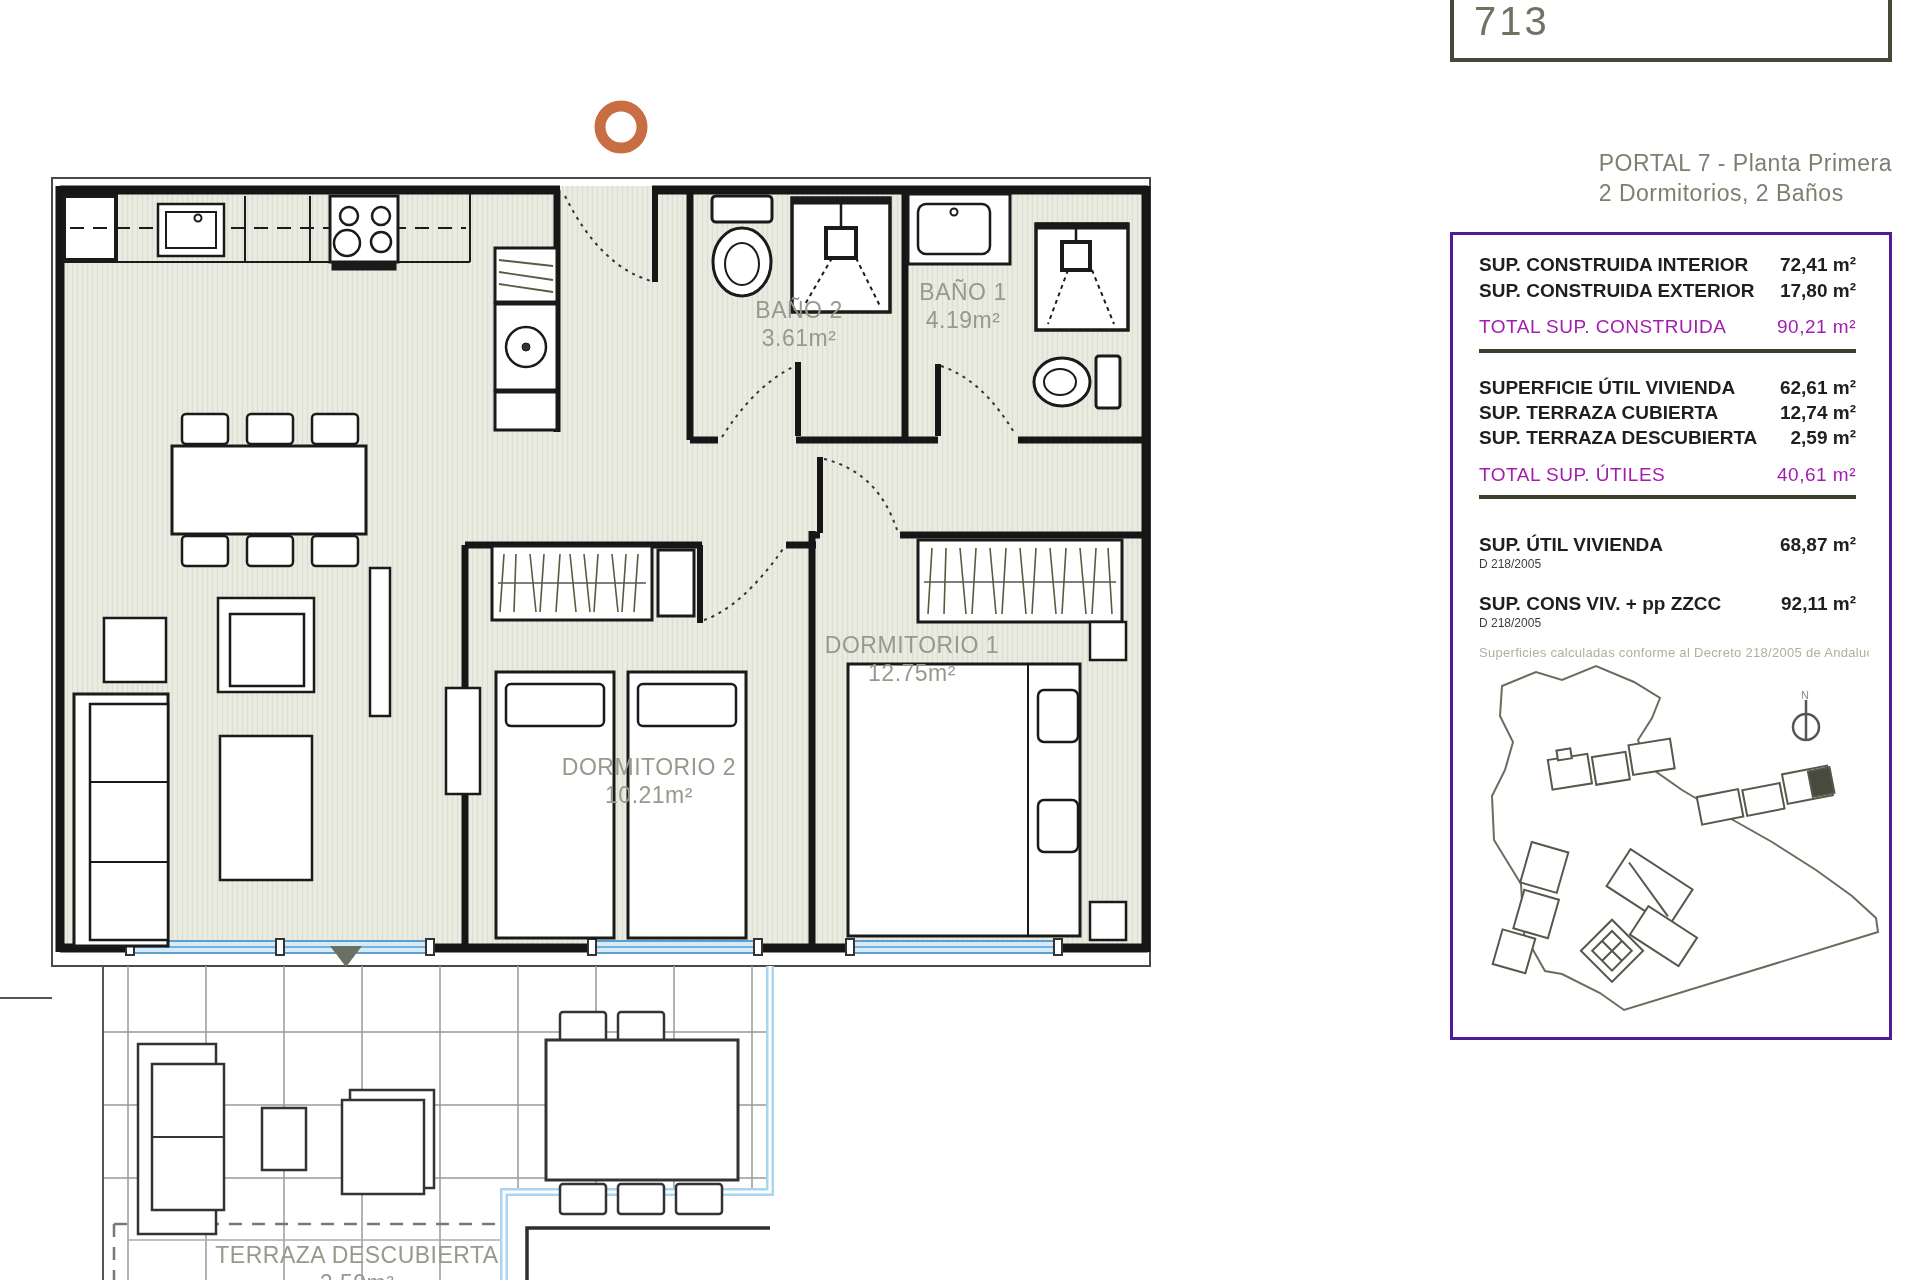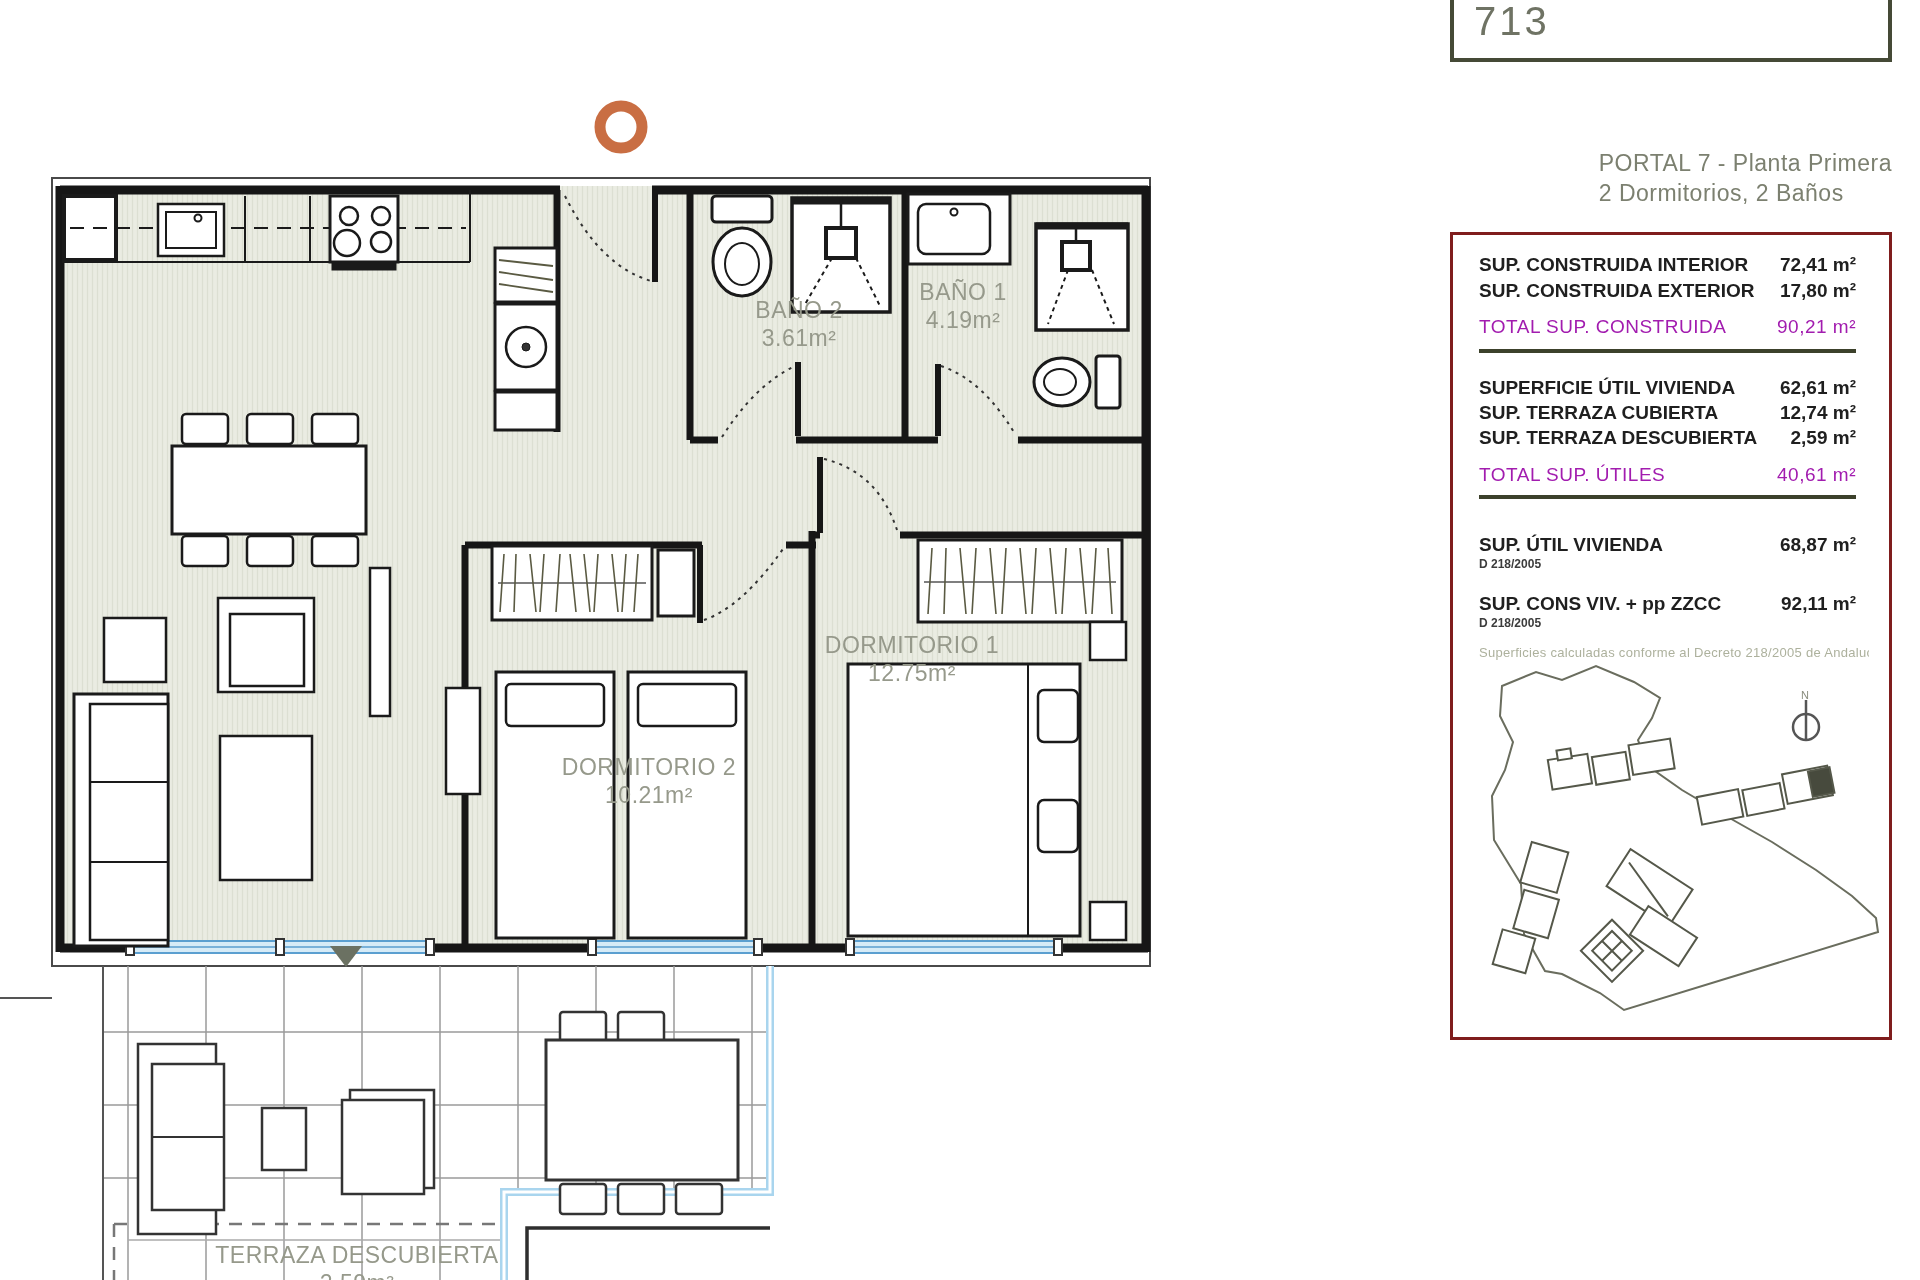--- a/index.html
+++ b/index.html
@@ -19,27 +19,27 @@
   .title-box { position:absolute; left:1450px; top:-32px; width:442px; height:94px;
                border:4px solid #454a36; background:#fff; display:flex;
                align-items:flex-end; justify-content:center; padding-bottom:14px; }
   .title-box .t { font-size:40px; color:#6f7364; letter-spacing:3px; font-weight:400;margin-left:20px; }
 
   .portal-block { position:absolute; right:28px; top:148px; 
                   color:#7c8070; font-size:23px; line-height:30px; letter-spacing:0.5px; }
 
   
   .panel { position:absolute; left:1450px; top:232px; width:442px; height:808px;
-           border:3px solid #7f1d1d; background:transparent; }
+           border:3px solid #4c1d95; background:transparent; }
   .prow { position:absolute; left:26px; right:33px; display:flex;
           justify-content:space-between; align-items:baseline;
           font-size:19px; font-weight:bold; color:#1f1f1f; white-space:nowrap; }
   .prow.total { font-weight:400; color:#a21caf; letter-spacing:0.5px; }
   .pdiv { position:absolute; left:26px; right:33px; border-top:4px solid #3c412b; }
-  .psub { position:absolute; left:26px; font-size:12px; font-weight:bold; color:#3c3c3c; }
+  .psub { position:absolute; left:26px; font-size:12px; font-weight:normal; color:#3c3c3c; }
   .pnote { position:absolute; left:26px; right:20px; font-size:13px; color:#adb19d;
            letter-spacing:0.3px; white-space:nowrap; overflow:hidden; }
 </style>
 </head>
 <body>
 
 <div class="page">
 
 <svg class="draw" width="1920" height="1280" viewBox="0 0 1920 1280">
   <defs>

